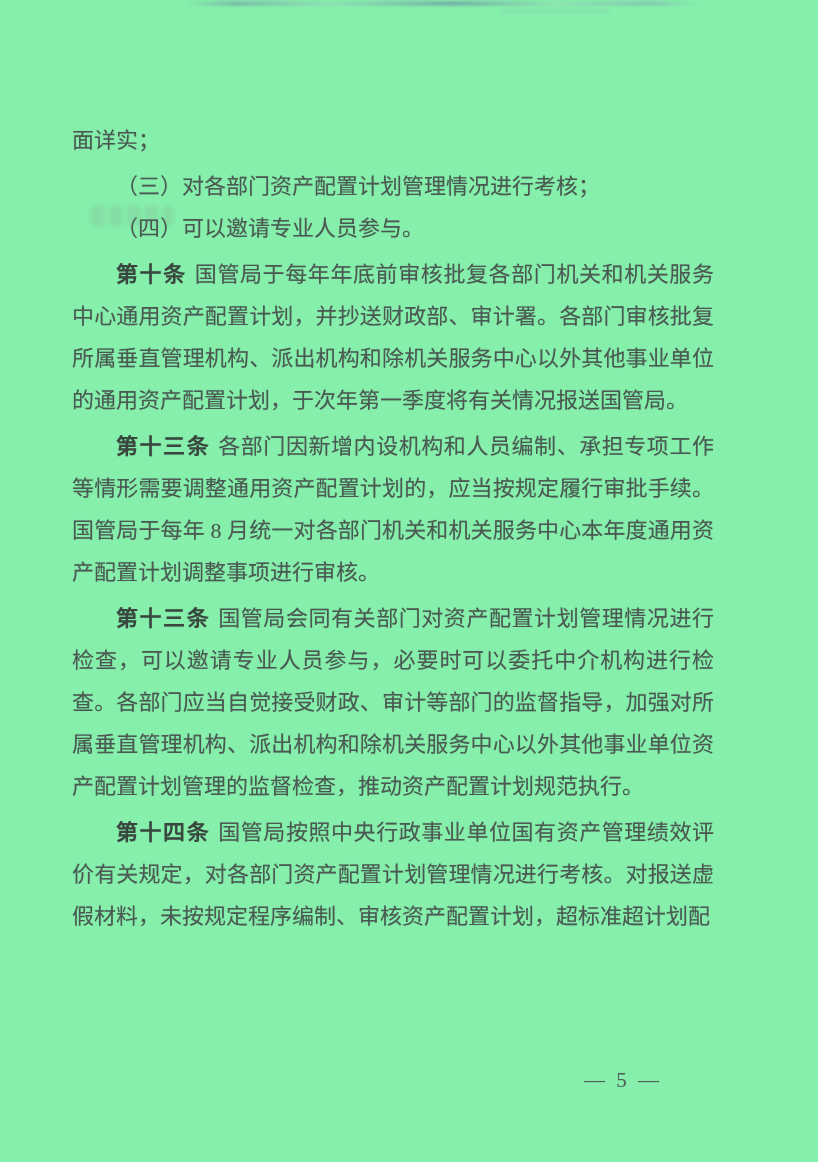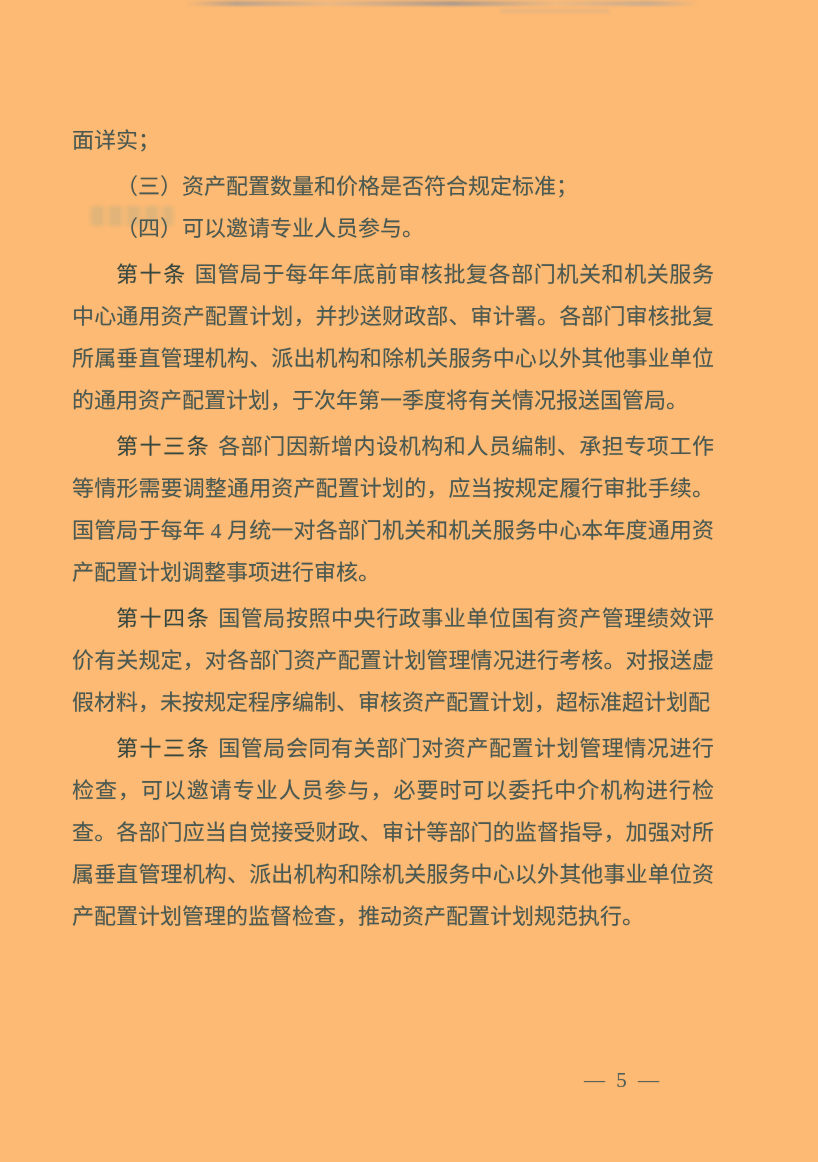--- a/index.html
+++ b/index.html
@@ -5,21 +5,21 @@
   html, body {
     margin: 0;
     padding: 0;
     background: #e8e8e8;
   }
   .page {
     position: relative;
     width: 818px;
     height: 1162px;
     margin: 0 auto;
-    background: #fdba74;
+    background: #86efac;
     overflow: hidden;
     font-family: "Liberation Serif", "DejaVu Serif", serif;
   }
   
   .artifact-top {
     position: absolute;
     top: 1px;
     left: 185px;
     width: 515px;
     height: 5px;
@@ -73,21 +73,21 @@
   .content p {
     margin: 0;
   }
   .indent {
     text-indent: 44px;
   }
   .sp-top {
     margin-top: 4px !important;
   }
   .art-num {
-    font-weight: normal;
+    font-weight: bold;
     color: #39483f;
     margin-right: 8px;
     letter-spacing: 1px;
   }
   .page-number {
     position: absolute;
     top: 1068px;
     right: 156px;
     color: #51605a;
     font-size: 21px;
@@ -103,30 +103,30 @@
 <div class="page">
 
   <div class="artifact-top"></div>
   <div class="artifact-top-2"></div>
   <div class="artifact-bleed"></div>
 
   <main class="content">
 
     <p class="line">面详实；</p>
 
-    <p class="line indent sp-top">（三）资产配置数量和价格是否符合规定标准；</p>
+    <p class="line indent sp-top">（三）对各部门资产配置计划管理情况进行考核；</p>
 
     <p class="line indent">（四）可以邀请专业人员参与。</p>
 
     <p class="line indent sp-top"><b class="art-num">第十条</b><span>国管局于每年年底前审核批复各部门机关和机关服务中心通用资产配置计划，并抄送财政部、审计署。各部门审核批复所属垂直管理机构、派出机构和除机关服务中心以外其他事业单位的通用资产配置计划，于次年第一季度将有关情况报送国管局。</span></p>
 
 
-    <p class="line indent sp-top"><b class="art-num">第十三条</b><span>各部门因新增内设机构和人员编制、承担专项工作等情形需要调整通用资产配置计划的，应当按规定履行审批手续。国管局于每年 4 月统一对各部门机关和机关服务中心本年度通用资产配置计划调整事项进行审核。</span></p>
+    <p class="line indent sp-top"><b class="art-num">第十三条</b><span>各部门因新增内设机构和人员编制、承担专项工作等情形需要调整通用资产配置计划的，应当按规定履行审批手续。国管局于每年 8 月统一对各部门机关和机关服务中心本年度通用资产配置计划调整事项进行审核。</span></p>
+
+    <p class="line indent sp-top"><b class="art-num">第十三条</b><span>国管局会同有关部门对资产配置计划管理情况进行检查，可以邀请专业人员参与，必要时可以委托中介机构进行检查。各部门应当自觉接受财政、审计等部门的监督指导，加强对所属垂直管理机构、派出机构和除机关服务中心以外其他事业单位资产配置计划管理的监督检查，推动资产配置计划规范执行。</span></p>
 
     <p class="line indent sp-top"><b class="art-num">第十四条</b><span>国管局按照中央行政事业单位国有资产管理绩效评价有关规定，对各部门资产配置计划管理情况进行考核。对报送虚假材料，未按规定程序编制、审核资产配置计划，超标准超计划配</span></p>
-
-    <p class="line indent sp-top"><b class="art-num">第十三条</b><span>国管局会同有关部门对资产配置计划管理情况进行检查，可以邀请专业人员参与，必要时可以委托中介机构进行检查。各部门应当自觉接受财政、审计等部门的监督指导，加强对所属垂直管理机构、派出机构和除机关服务中心以外其他事业单位资产配置计划管理的监督检查，推动资产配置计划规范执行。</span></p>
 
   </main>
 
   <div class="page-number">— 5 —</div>
 
 </div>
 
 </body></html>

